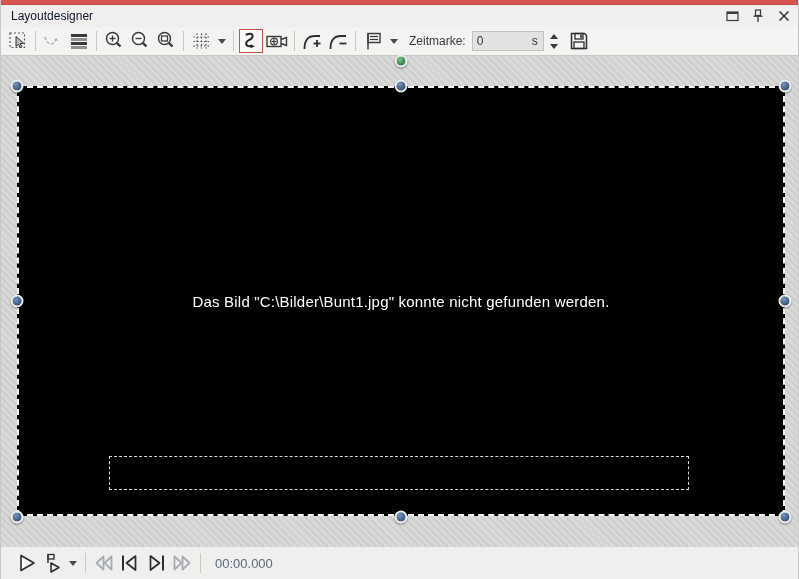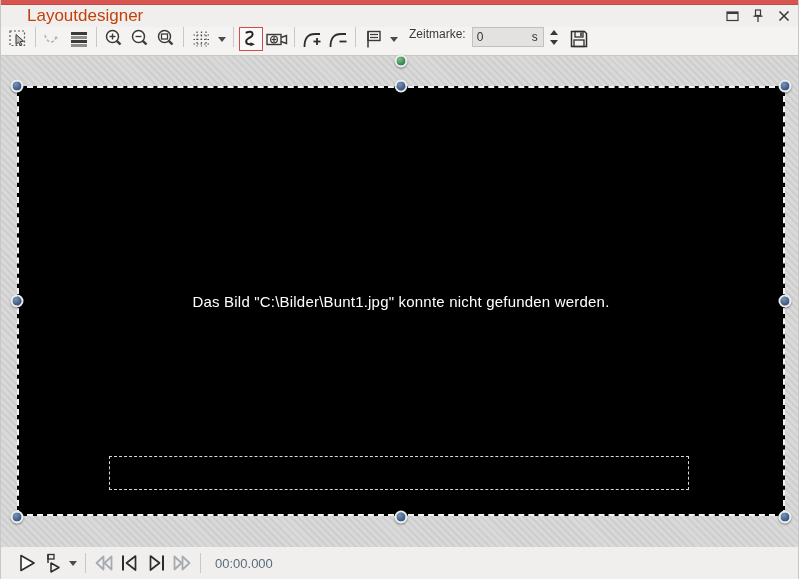--- a/index.html
+++ b/index.html
@@ -7,25 +7,25 @@
   .app {
     position:relative; width:799px; height:579px;
     font-family:"Liberation Sans", sans-serif;
     background:#f0efed; overflow:hidden;
     border-left:1px solid #c8c8c8; border-right:1px solid #c8c8c8;
   }
   
   .accent-bar { position:absolute; left:0; top:0; width:799px; height:5px; background:#d85450; border-bottom:1px solid #c04a47; }
   
   .titlebar { position:absolute; left:0; top:5px; width:799px; height:22px; background:#f0efed; display:flex; align-items:center; }
-  .titlebar .title { margin-left:26px; font-size:17px; color:#c2410c; }
+  .titlebar .title { margin-left:10px; font-size:12px; color:#0f172a; }
   .win-controls { position:absolute; right:6px; top:0; height:22px; display:flex; align-items:center; gap:6px; }
   .win-btn { width:20px; height:18px; border:none; background:transparent; padding:0; display:flex; align-items:center; justify-content:center; cursor:default; }
   
-  .toolbar { position:absolute; left:0; top:27px; width:799px; height:29px; background:#f4f3f1; border-bottom:1px solid #c9c8c5; display:flex; align-items:flex-start; padding-left:4px; }
+  .toolbar { position:absolute; left:0; top:27px; width:799px; height:29px; background:#f4f3f1; border-bottom:1px solid #c9c8c5; display:flex; align-items:center; padding-left:4px; }
   .tb-btn { width:24px; height:24px; margin:0 1px; border:1px solid transparent; background:transparent; padding:0; display:flex; align-items:center; justify-content:center; }
   .tb-btn.narrow { width:13px; }
   .tb-btn.selected { border:1px solid #cd4d4b; background:#fbfaf9; }
   .tb-sep { width:1px; height:20px; background:#c9c8c5; margin:0 4px; flex:none; }
   .tb-label { font-size:12px; color:#3a3a3a; margin:0 6px 0 8px; }
   .zeit-wrap { width:72px; height:20px; background:#e3e2e0; border:1px solid #c2c1bf; display:flex; align-items:center; }
   .zeit-wrap input { flex:1; min-width:0; border:none; background:transparent; font-family:"Liberation Sans",sans-serif; font-size:12px; color:#333; padding:0 0 0 4px; outline:none; }
   .zeit-wrap .unit { font-size:12px; color:#333; padding-right:5px; }
   .spinner { display:flex; flex-direction:column; margin-left:4px; }
   .spin-btn { width:13px; height:10px; border:none; background:transparent; padding:0; display:flex; align-items:center; justify-content:center; }

